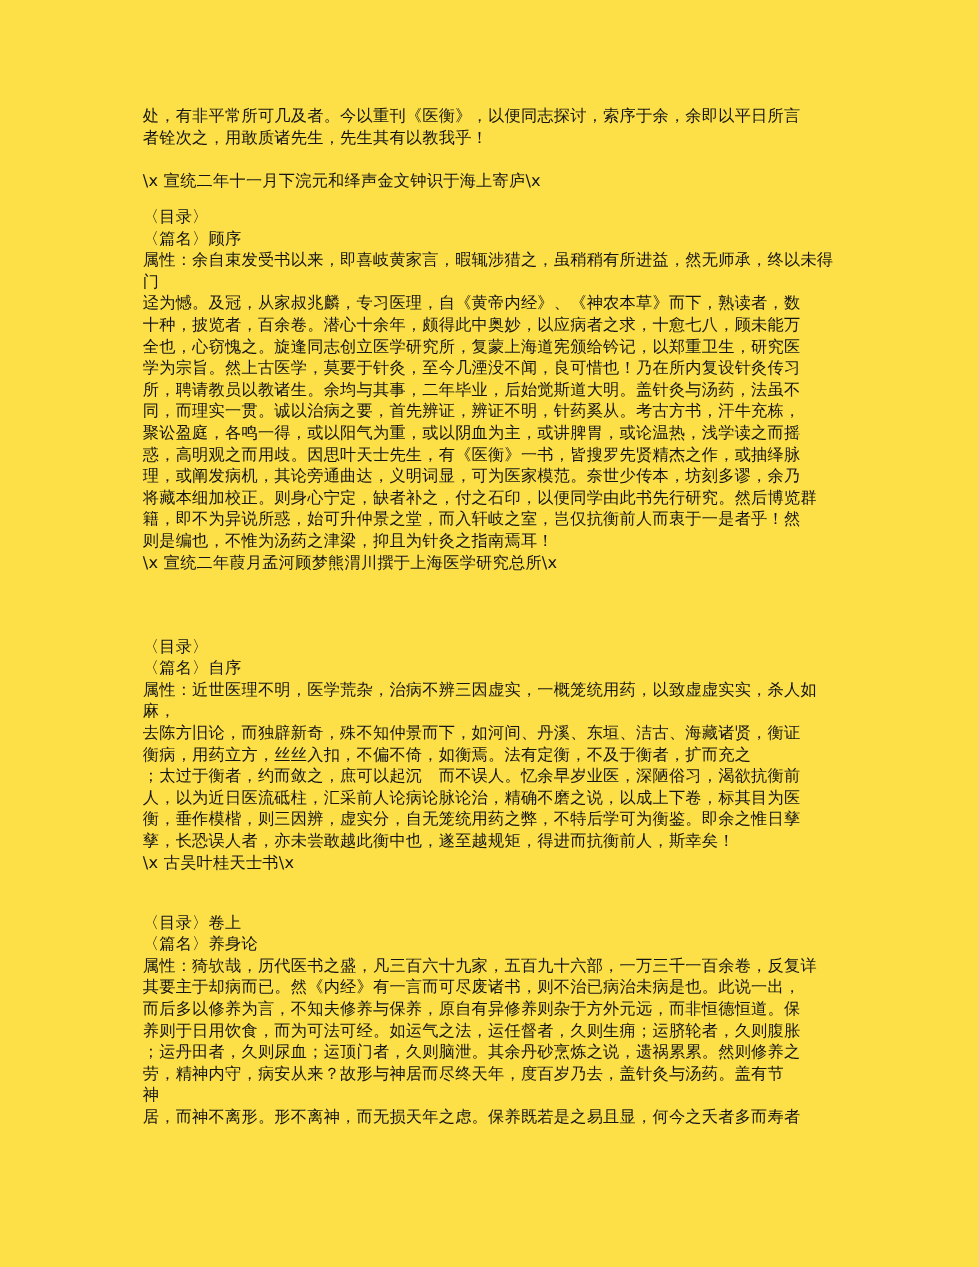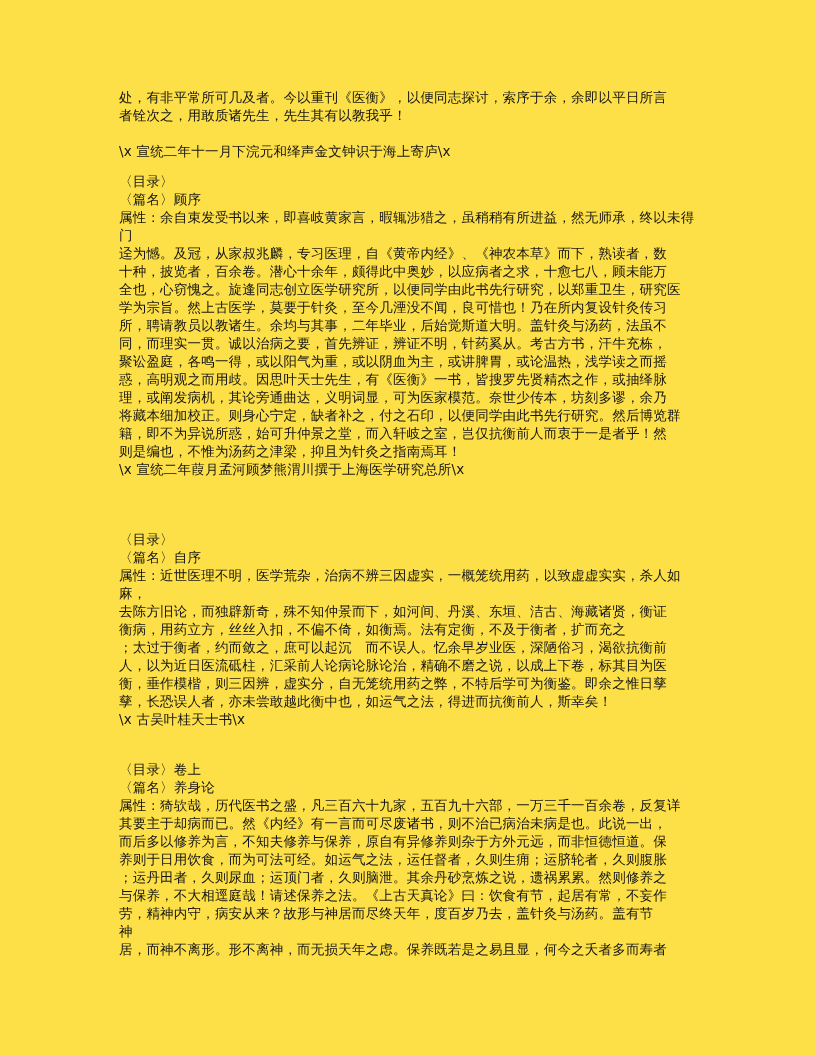--- a/index.html
+++ b/index.html
@@ -48,21 +48,21 @@
         <div class="line">者铨次之，用敢质诸先生，先生其有以教我乎！</div>
         <div class="line">&nbsp;</div>
         <div class="line">\x 宣统二年十一月下浣元和绎声金文钟识于海上寄庐\x</div>
       </div>
     <div class="block mb-lg">
         <div class="line">〈目录〉</div>
         <div class="line">〈篇名〉顾序</div>
         <div class="line">属性：余自束发受书以来，即喜岐黄家言，暇辄涉猎之，虽稍稍有所进益，然无师承，终以未得门</div>
         <div class="line">迳为憾。及冠，从家叔兆麟，专习医理，自《黄帝内经》、《神农本草》而下，熟读者，数</div>
         <div class="line">十种，披览者，百余卷。潜心十余年，颇得此中奥妙，以应病者之求，十愈七八，顾未能万</div>
-        <div class="line">全也，心窃愧之。旋逢同志创立医学研究所，以便同学由此书先行研究，以郑重卫生，研究医</div>
+        <div class="line">全也，心窃愧之。旋逢同志创立医学研究所，复蒙上海道宪颁给钤记，以郑重卫生，研究医</div>
         <div class="line">学为宗旨。然上古医学，莫要于针灸，至今几湮没不闻，良可惜也！乃在所内复设针灸传习</div>
         <div class="line">所，聘请教员以教诸生。余均与其事，二年毕业，后始觉斯道大明。盖针灸与汤药，法虽不</div>
         <div class="line">同，而理实一贯。诚以治病之要，首先辨证，辨证不明，针药奚从。考古方书，汗牛充栋，</div>
         <div class="line">聚讼盈庭，各鸣一得，或以阳气为重，或以阴血为主，或讲脾胃，或论温热，浅学读之而摇</div>
         <div class="line">惑，高明观之而用歧。因思叶天士先生，有《医衡》一书，皆搜罗先贤精杰之作，或抽绎脉</div>
         <div class="line">理，或阐发病机，其论旁通曲达，义明词显，可为医家模范。奈世少传本，坊刻多谬，余乃</div>
         <div class="line">将藏本细加校正。则身心宁定，缺者补之，付之石印，以便同学由此书先行研究。然后博览群</div>
         <div class="line">籍，即不为异说所惑，始可升仲景之堂，而入轩岐之室，岂仅抗衡前人而衷于一是者乎！然</div>
         <div class="line">则是编也，不惟为汤药之津梁，抑且为针灸之指南焉耳！</div>
         <div class="line">\x 宣统二年葭月孟河顾梦熊渭川撰于上海医学研究总所\x</div>
@@ -70,30 +70,29 @@
     <div class="block mb-md">
         <div class="line">〈目录〉</div>
         <div class="line">〈篇名〉自序</div>
         <div class="line">属性：近世医理不明，医学荒杂，治病不辨三因虚实，一概笼统用药，以致虚虚实实，杀人如</div>
         <div class="line">麻，</div>
         <div class="line">去陈方旧论，而独辟新奇，殊不知仲景而下，如河间、丹溪、东垣、洁古、海藏诸贤，衡证</div>
         <div class="line">衡病，用药立方，丝丝入扣，不偏不倚，如衡焉。法有定衡，不及于衡者，扩而充之</div>
         <div class="line">；太过于衡者，约而敛之，庶可以起沉　而不误人。忆余早岁业医，深陋俗习，渴欲抗衡前</div>
         <div class="line">人，以为近日医流砥柱，汇采前人论病论脉论治，精确不磨之说，以成上下卷，标其目为医</div>
         <div class="line">衡，垂作模楷，则三因辨，虚实分，自无笼统用药之弊，不特后学可为衡鉴。即余之惟日孳</div>
-        <div class="line">孳，长恐误人者，亦未尝敢越此衡中也，如运气之法，得进而抗衡前人，斯幸矣！</div>
+        <div class="line">孳，长恐误人者，亦未尝敢越此衡中也，遂至越规矩，得进而抗衡前人，斯幸矣！</div>
         <div class="line">\x 古吴叶桂天士书\x</div>
       </div>
     <div class="block">
         <div class="line">〈目录〉卷上</div>
         <div class="line">〈篇名〉养身论</div>
         <div class="line">属性：猗欤哉，历代医书之盛，凡三百六十九家，五百九十六部，一万三千一百余卷，反复详</div>
         <div class="line">其要主于却病而已。然《内经》有一言而可尽废诸书，则不治已病治未病是也。此说一出，</div>
         <div class="line">而后多以修养为言，不知夫修养与保养，原自有异修养则杂于方外元远，而非恒德恒道。保</div>
         <div class="line">养则于日用饮食，而为可法可经。如运气之法，运任督者，久则生痈；运脐轮者，久则腹胀</div>
         <div class="line">；运丹田者，久则尿血；运顶门者，久则脑泄。其余丹砂烹炼之说，遗祸累累。然则修养之</div>
-        <div class="line">与保养，不大相逕庭哉！请述保养之法。《上古天真论》曰：饮食有节，起居有常，不妄作</div>
         <div class="line">劳，精神内守，病安从来？故形与神居而尽终天年，度百岁乃去，盖针灸与汤药。盖有节</div>
         <div class="line">神</div>
         <div class="line">居，而神不离形。形不离神，而无损天年之虑。保养既若是之易且显，何今之夭者多而寿者</div>
       </div>
   </div>
 </div>
 
 </body></html>

